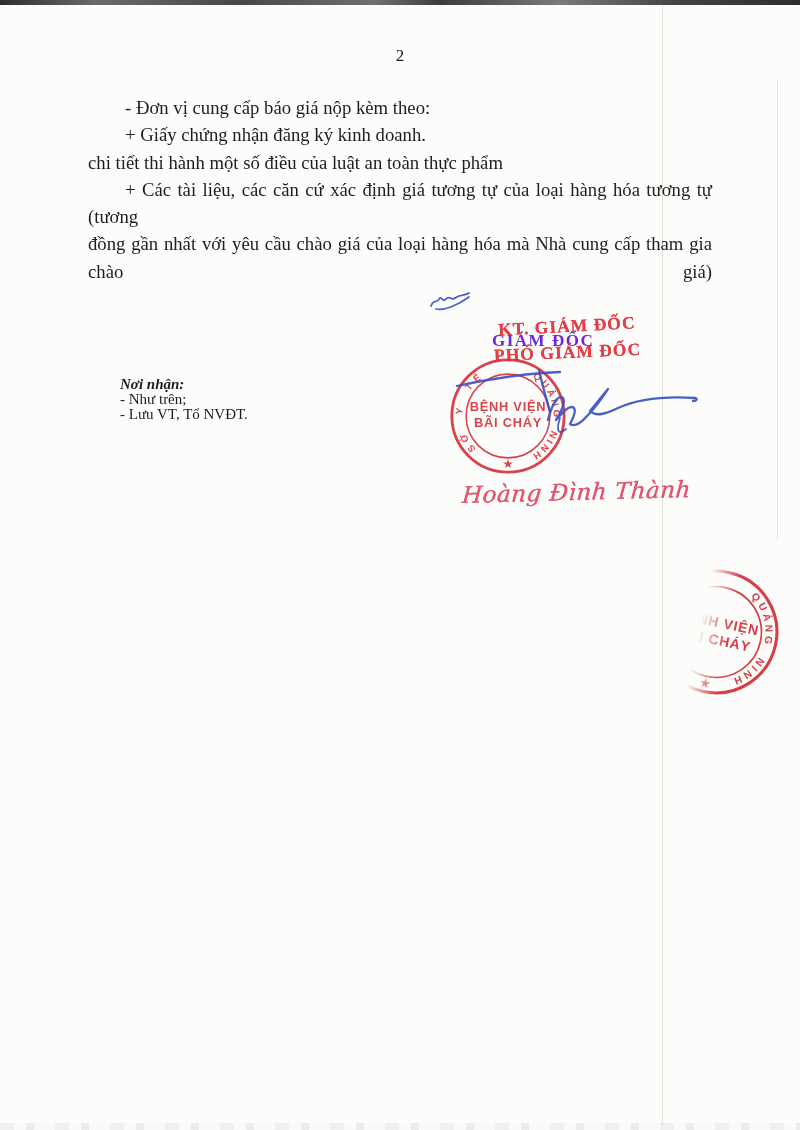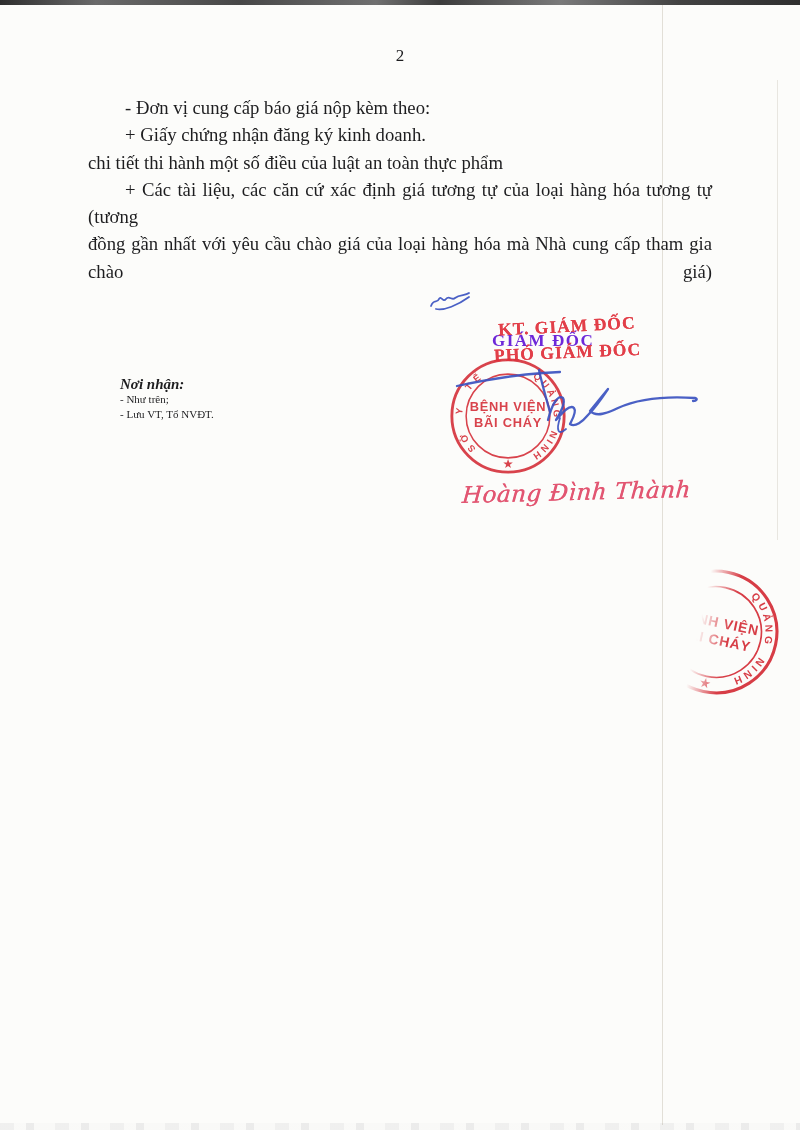--- a/index.html
+++ b/index.html
@@ -25,21 +25,21 @@
     position:absolute;left:0;right:0;bottom:0;height:7px;opacity:.5;
     background:repeating-linear-gradient(90deg,rgba(100,100,112,0.16) 0 14px,rgba(100,100,112,0.03) 14px 26px,rgba(88,88,100,0.20) 26px 34px,rgba(100,100,112,0.04) 34px 55px);
   }
   .page-number{position:absolute;top:46px;left:0;width:100%;text-align:center;font-size:17px;}
   .body-text{position:absolute;left:88px;top:94px;width:624px;}
   .ln{font-size:18.7px;line-height:27.3px;white-space:normal;}
   .ind{text-indent:37px;}
   .jf{text-align:justify;text-align-last:justify;}
   .recipients{position:absolute;left:120px;top:337px;margin-top:40px;}
   .recipients-label{font-size:15px;font-weight:bold;font-style:italic;line-height:15px;}
-  .recipient-item{font-size:11px;line-height:14.8px;}
+  .recipient-item{font-size:15px;line-height:14.8px;}
   .title-black{
     position:absolute;left:492px;top:331px;z-index:2;
     font-size:17px;font-weight:bold;letter-spacing:1.5px;color:#6d28d9;white-space:nowrap;
   }
   .title-red{
     position:absolute;z-index:4;font-size:17.5px;font-weight:bold;letter-spacing:1px;
     color:var(--title-red);white-space:nowrap;opacity:.92;
     text-shadow:0 0 .6px var(--title-red);
   }
   .kt{left:498px;top:316px;transform:rotate(-3deg);}

